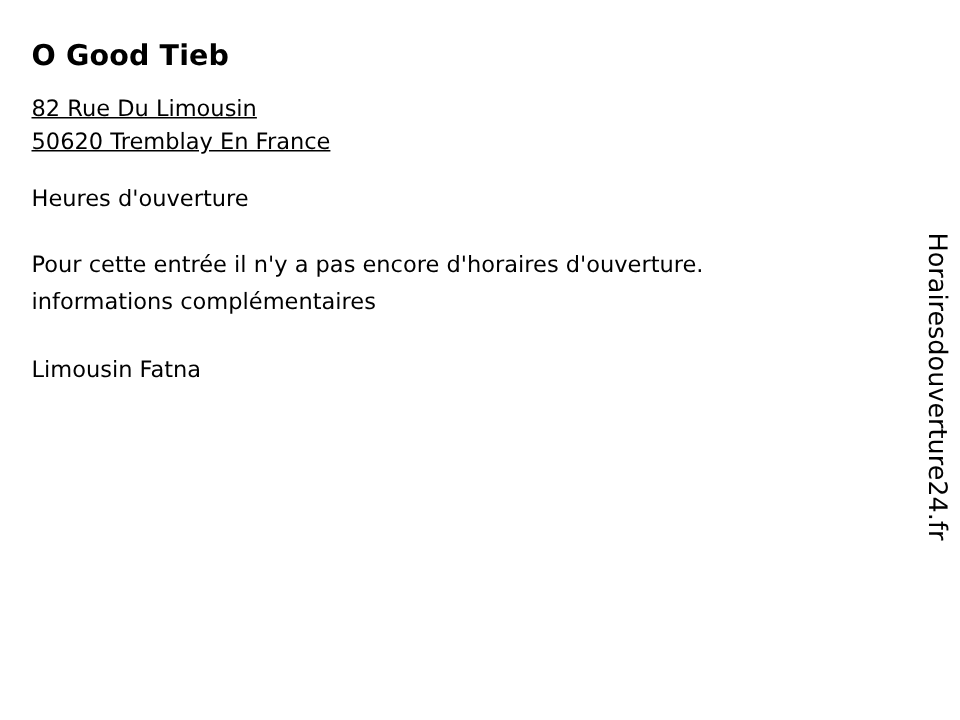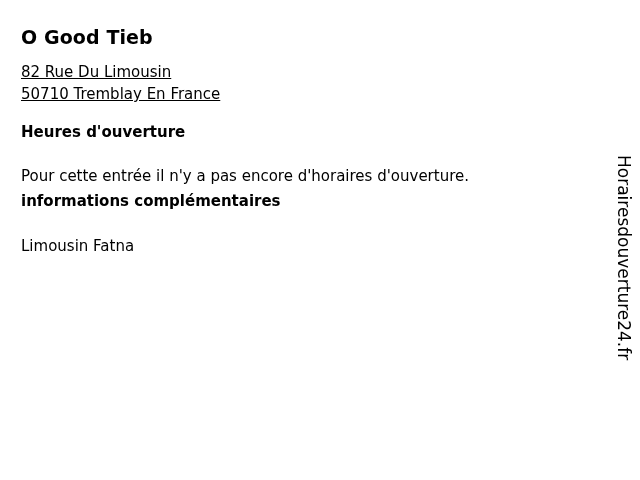--- a/index.html
+++ b/index.html
@@ -54,21 +54,21 @@
   }
 
   .address-line {
     display: block;
     white-space: nowrap;
     text-decoration: underline;
   }
 
   .section-heading {
     font-size: 15px;
-    font-weight: bold;
+    font-weight: normal;
     line-height: 20px;
     margin: 0;
     padding: 0;
     position: absolute;
     left: 0;
     white-space: nowrap;
     text-align: right;
   }
 
   .heading-hours {
@@ -121,21 +121,21 @@
 <body>
 
 <div class="page">
 
   <div class="content">
 
     <h1 class="business-title">O Good Tieb</h1>
 
     <div class="address-block">
       <span class="address-line">82 Rue Du Limousin</span>
-      <span class="address-line">50710 Tremblay En France</span>
+      <span class="address-line">50620 Tremblay En France</span>
     </div>
 
     <h2 class="section-heading heading-hours">Heures d'ouverture</h2>
 
     <p class="section-text text-hours">Pour cette entrée il n'y a pas encore d'horaires d'ouverture.</p>
 
     <h2 class="section-heading heading-extra">informations complémentaires</h2>
 
     <p class="section-text text-extra">Limousin Fatna</p>
 

